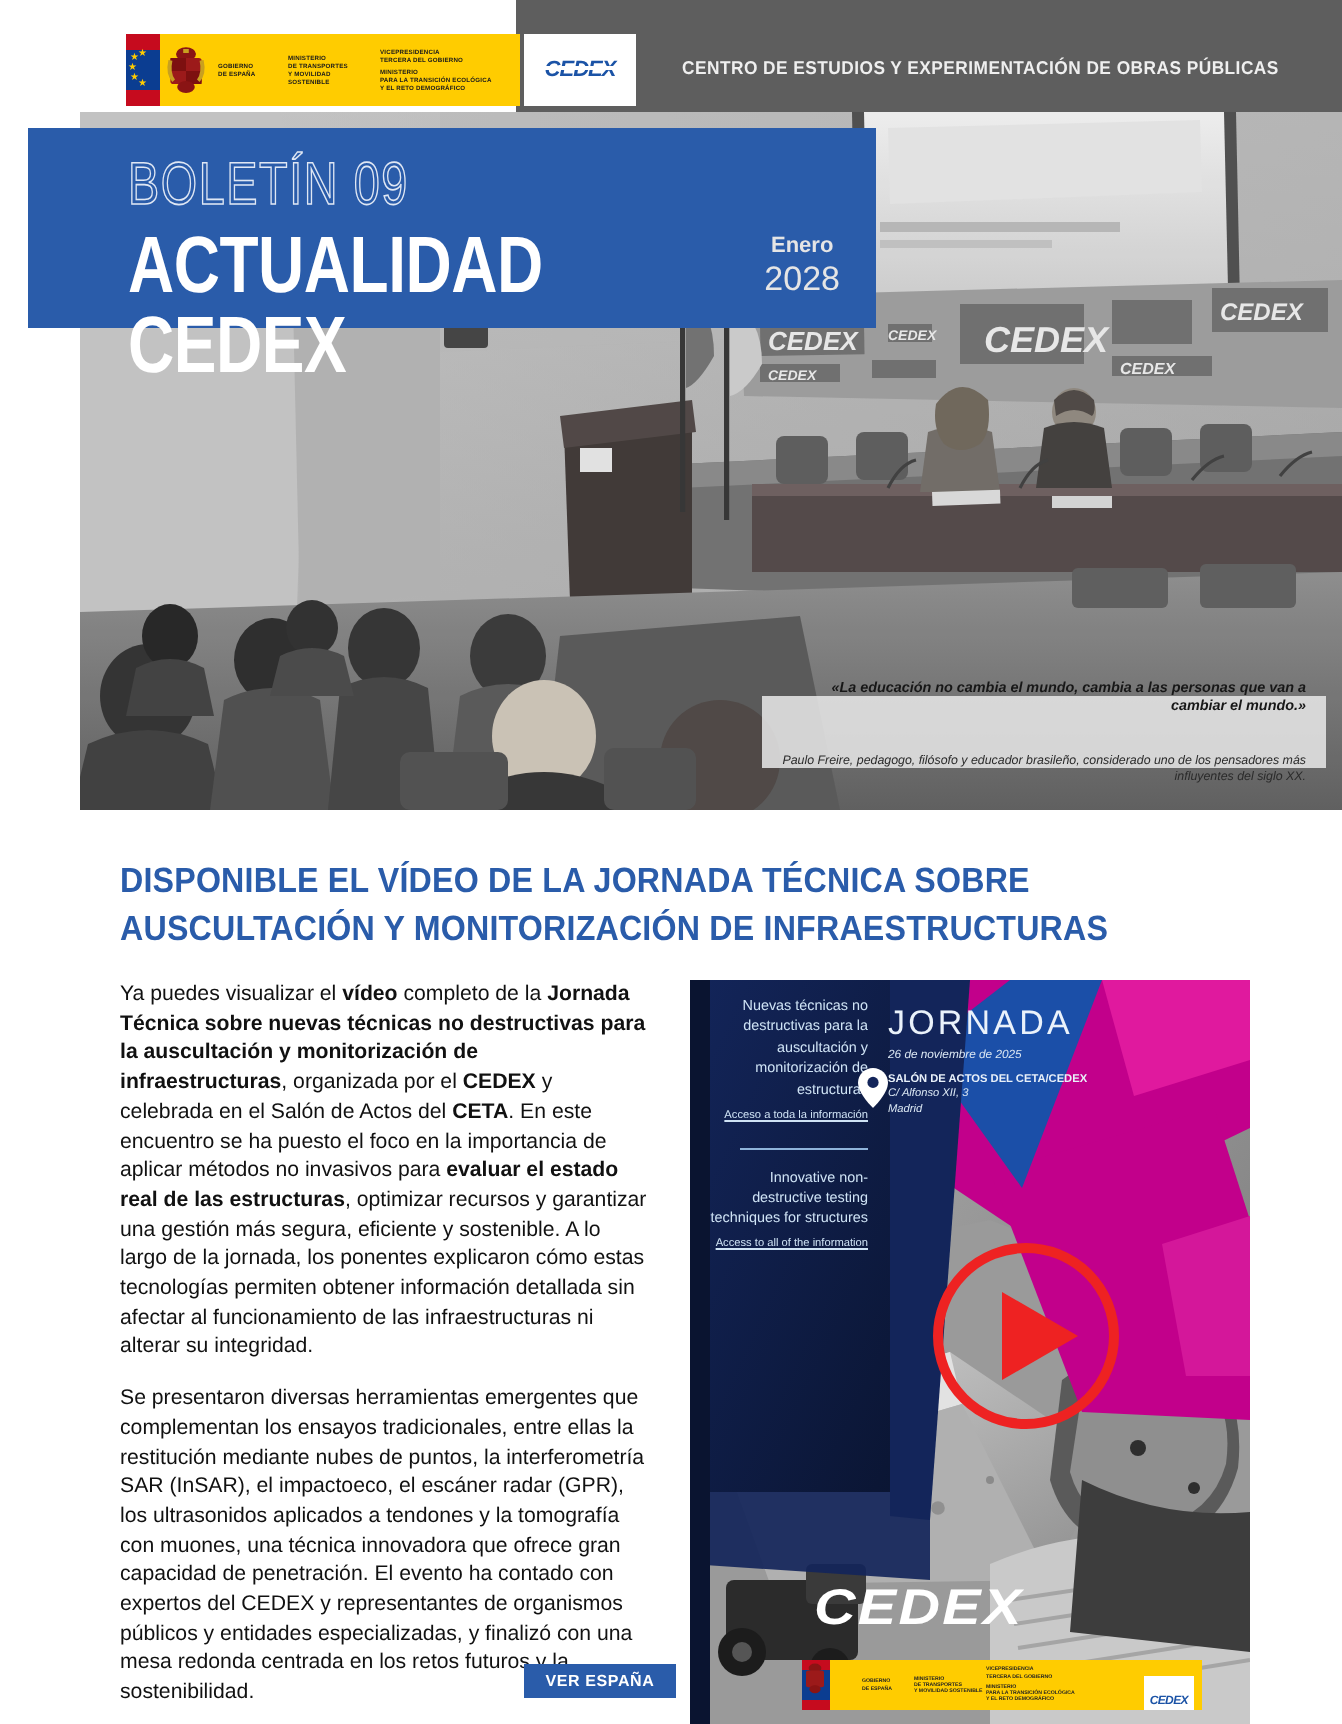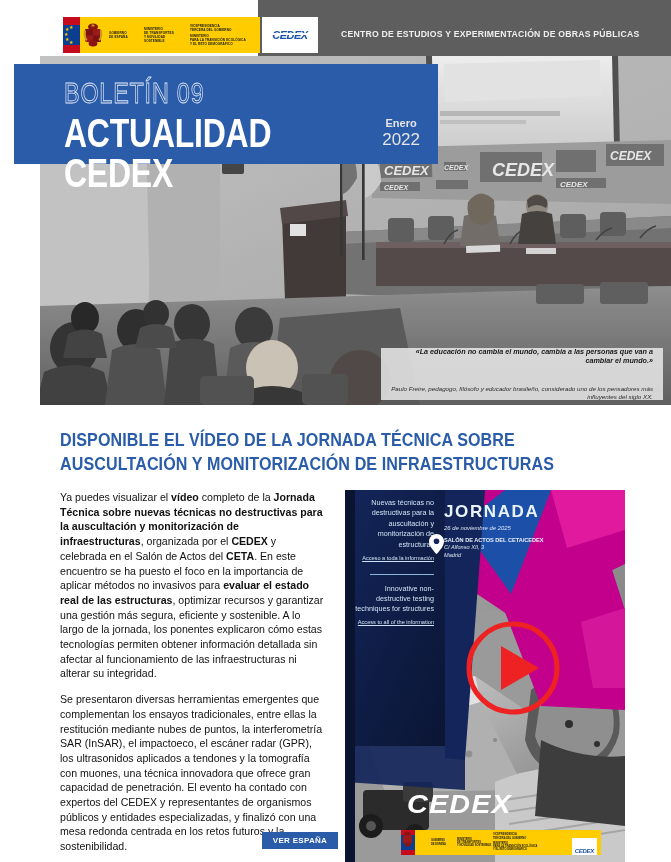--- a/index.html
+++ b/index.html
@@ -33,21 +33,21 @@
   .cedexword{font-family:"Liberation Sans",sans-serif;font-weight:bold;font-style:italic;
       font-size:11px;letter-spacing:-0.5px;color:#1B53A6;position:relative;}
   .cedexword .bar{position:absolute;left:-1px;right:-1px;top:4px;height:1.5px;background:#fff;}
   .topstrip-title{position:absolute;left:341px;top:29px;font-size:9.3px;font-weight:bold;
       color:#efefef;letter-spacing:.25px;white-space:nowrap;
       font-family:"Liberation Sans Narrow","Liberation Sans",sans-serif;transform:scaleX(.93);transform-origin:left center;}
 
   
   .hero{position:absolute;left:40px;top:56px;width:631px;height:349px;overflow:hidden;background:#8a8a8a;}
   .hero svg{position:absolute;left:0;top:0;}
-  .quotebox{position:absolute;left:341px;top:292px;width:282px;height:52px;
+  .quotebox{position:absolute;left:341px;top:292px;width:282px;height:36px;
      background:rgba(232,232,232,.86);display:flex;flex-direction:column;justify-content:center;
      align-items:flex-start;padding:4px 10px 4px 8px;box-sizing:border-box;gap:18px;}
   .quotebox .q{font-style:italic;font-weight:bold;font-size:7.2px;line-height:9.2px;color:#171717;text-align:right;}
   .quotebox .a{font-style:italic;font-size:6.2px;line-height:8px;color:#2a2a2a;text-align:right;margin-top:2px;}
 
   
   .banner{position:absolute;left:14px;top:64px;width:424px;height:100px;background:#2A5CAA;}
   .boletin{position:absolute;left:50px;top:14px;font-size:30px;line-height:30px;letter-spacing:1px;
       color:transparent;-webkit-text-stroke:.8px #dfe7f4;
       font-family:"Liberation Sans Narrow","Liberation Sans",sans-serif;transform:scaleX(.78);transform-origin:left top;font-weight:400;}
@@ -74,21 +74,21 @@
   
   .poster{position:absolute;left:345px;top:490px;width:280px;height:372px;overflow:hidden;background:#0d1b3e;}
   .poster svg{position:absolute;left:0;top:0;}
   .p-left{position:absolute;left:9px;top:8px;width:80px;color:#cfe3f5;text-align:right;}
   .p-left .es{font-size:7.2px;line-height:10.4px;}
   .p-left .link{font-size:5.6px;line-height:7.6px;text-decoration:underline;margin-top:5px;}
   .p-left .rule{height:1px;background:#8fb4da;margin:11px 0 9px 16px;}
   .p-left .en{font-size:7.2px;line-height:10.4px;text-align:right;}
   .p-left .link2{font-size:5.6px;line-height:7.6px;text-decoration:underline;margin-top:4px;}
   .p-right{position:absolute;left:99px;top:12px;width:120px;color:#fff;}
-  .p-right .jor{font-size:17px;letter-spacing:1.6px;line-height:19px;color:#eaf2fb;font-weight:700;}
+  .p-right .jor{font-size:17px;letter-spacing:1.6px;line-height:19px;color:#eaf2fb;font-weight:400;}
   .p-right .dt{font-size:5.9px;font-style:italic;line-height:9px;margin-top:3px;color:#dbe7f3;}
   .p-right .venue{font-size:5.6px;font-weight:bold;line-height:7.4px;margin-top:4px;color:#e8f0f9;}
   .p-right .addr{font-size:5.6px;font-style:italic;line-height:7.4px;color:#dbe7f3;}
   .pin{position:absolute;left:84px;top:44px;}
   .cedex-poster{position:absolute;left:62px;top:300px;font-size:25px;font-weight:bold;font-style:italic;
      letter-spacing:1px;color:#ffffff;font-family:"Liberation Sans Narrow","Liberation Sans",sans-serif;transform:scaleX(1.15);transform-origin:left top;}
   .poster-footer{position:absolute;left:56px;top:340px;width:200px;height:25px;background:#FFCC00;display:flex;align-items:center;overflow:hidden;}
   .poster-footer .cw{position:absolute;right:4px;top:8px;background:#fff;padding:1px 3px;}
   .play{position:absolute;left:465px;top:620px;width:96px;height:96px;}
 
@@ -294,21 +294,21 @@
     </div>
   </div>
 
   <div class="margin-left"></div>
 
   <div class="banner">
     <div class="boletin">BOLETÍN 09</div>
     <div class="actualidad">ACTUALIDAD CEDEX</div>
     <div class="datebox">
       <div class="mo">Enero</div>
-      <div class="yr">2022</div>
+      <div class="yr">2028</div>
     </div>
   </div>
 
   <div class="headline">DISPONIBLE EL VÍDEO DE LA JORNADA TÉCNICA SOBRE AUSCULTACIÓN Y MONITORIZACIÓN DE INFRAESTRUCTURAS</div>
 
   <div class="bodycol">
     <p><span>Ya puedes visualizar el </span><b>vídeo</b><span> completo de la </span><b>Jornada Técnica sobre nuevas técnicas no destructivas para la auscultación y monitorización de infraestructuras</b><span>, organizada por el </span><b>CEDEX</b><span> y celebrada en el Salón de Actos del </span><b>CETA</b><span>. En este encuentro se ha puesto el foco en la importancia de aplicar métodos no invasivos para </span><b>evaluar el estado real de las estructuras</b><span>, optimizar recursos y garantizar una gestión más segura, eficiente y sostenible. A lo largo de la jornada, los ponentes explicaron cómo estas tecnologías permiten obtener información detallada sin afectar al funcionamiento de las infraestructuras ni alterar su integridad.</span></p>
     <p>Se presentaron diversas herramientas emergentes que complementan los ensayos tradicionales, entre ellas la restitución mediante nubes de puntos, la interferometría SAR (InSAR), el impactoeco, el escáner radar (GPR), los ultrasonidos aplicados a tendones y la tomografía con muones, una técnica innovadora que ofrece gran capacidad de penetración. El evento ha contado con expertos del CEDEX y representantes de organismos públicos y entidades especializadas, y finalizó con una mesa redonda centrada en los retos futuros y la sostenibilidad.</p>
   </div>
 

